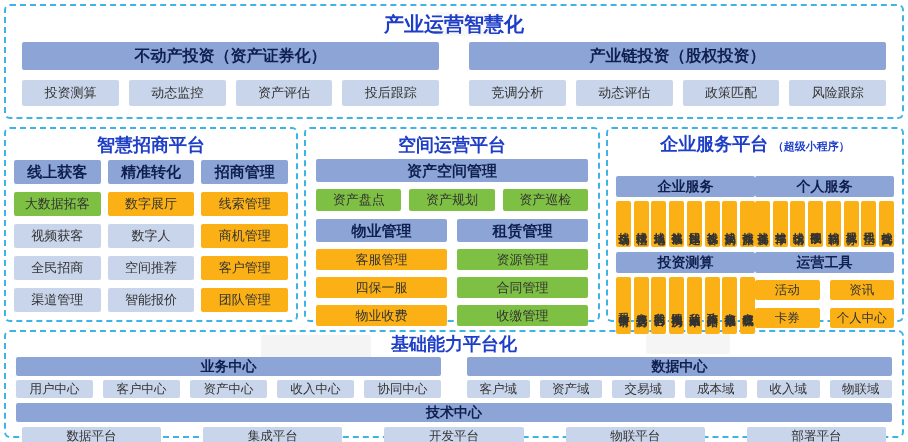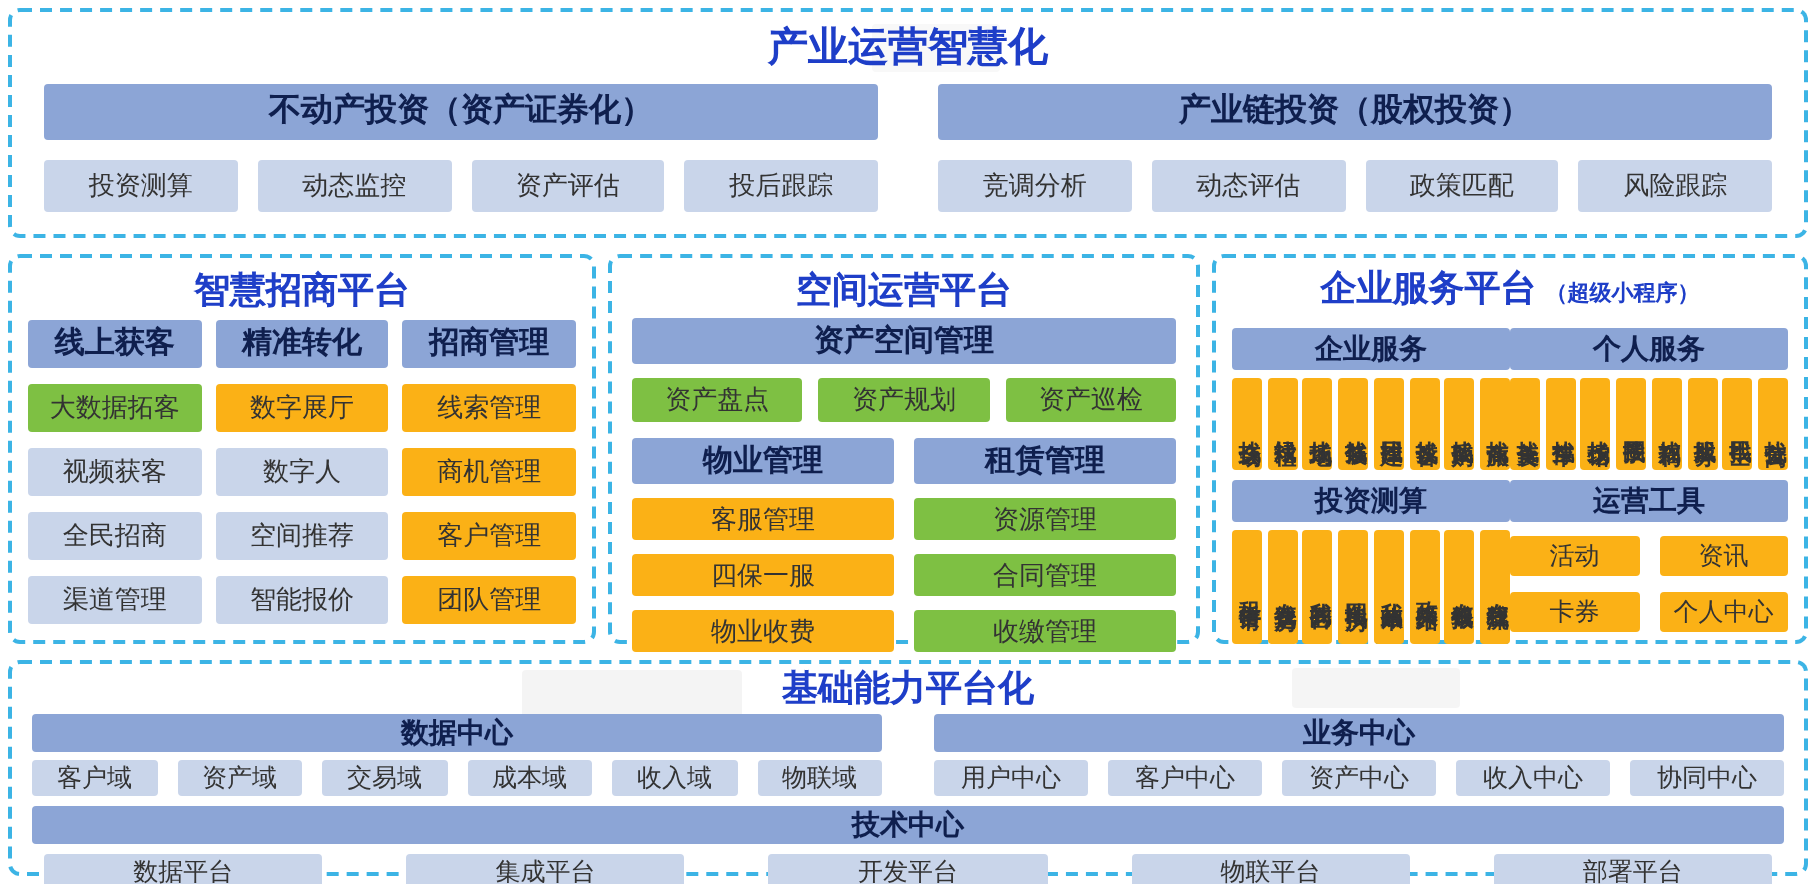--- a/index.html
+++ b/index.html
@@ -50,21 +50,21 @@
   .row3 { display: flex; gap: 8px; margin-top: 7px; }
   .row3 .chip { flex: 1; height: 22px; line-height: 22px; font-size: 13px; text-align: center; }
   .halves { display: flex; gap: 10px; margin-top: 8px; }
   .half { flex: 1; min-width: 0; }
   .half .bar { height: 23px; line-height: 23px; font-size: 15px; }
   .half .chip { height: 21px; line-height: 21px; font-size: 13px; margin-top: 7px; }
 
   #p3 .title-row { text-align: center; line-height: 24px; white-space: nowrap; }
   .title-main { font-size: 18px; font-weight: bold; color: #1E3EC8; }
   .title-suffix { font-size: 11px; font-weight: bold; color: #1E3EC8; }
-  .halves3 { display: flex; gap: 0; margin-top: 5px; }
+  .halves3 { display: flex; gap: 0; margin-top: 18px; }
   .half3 { flex: 1; min-width: 0; }
   .half3 .bar { height: 21px; line-height: 21px; font-size: 14px; }
   .half3 .bar.second { margin-top: 5px; }
   .vrow { display: flex; justify-content: space-between; margin-top: 4px; }
   .vchip {
     width: 15px; background: #FBB116; color: #333; font-weight: bold;
     font-size: 11px; writing-mode: vertical-rl; text-orientation: upright;
     display: flex; align-items: center; justify-content: center;
     border-radius: 2px; letter-spacing: 1px; overflow: hidden;
   }
@@ -216,40 +216,40 @@
     </div>
   </div>
 </section>
 
 <section class="panel" id="bottom">
   <div class="wm" style="left:255px; top:3px; width:110px; height:24px; opacity:.16;"></div>
   <div class="wm" style="left:640px; top:2px; width:84px; height:20px; opacity:.14;"></div>
   <div class="sec-title">基础能力平台化</div>
   <div class="centers">
     <div class="center">
+      <div class="bar">业务中心</div>
+      <div class="center-items">
+        <div class="chip">用户中心</div>
+        <div class="chip">客户中心</div>
+        <div class="chip">资产中心</div>
+        <div class="chip">收入中心</div>
+        <div class="chip">协同中心</div>
+      </div>
+    </div>
+    <div class="center">
       <div class="bar">数据中心</div>
       <div class="center-items">
         <div class="chip">客户域</div>
         <div class="chip">资产域</div>
         <div class="chip">交易域</div>
         <div class="chip">成本域</div>
         <div class="chip">收入域</div>
         <div class="chip">物联域</div>
       </div>
     </div>
-    <div class="center">
-      <div class="bar">业务中心</div>
-      <div class="center-items">
-        <div class="chip">用户中心</div>
-        <div class="chip">客户中心</div>
-        <div class="chip">资产中心</div>
-        <div class="chip">收入中心</div>
-        <div class="chip">协同中心</div>
-      </div>
-    </div>
   </div>
   <div class="bar tech">技术中心</div>
   <div class="tech-items">
     <div class="chip">数据平台</div>
     <div class="chip">集成平台</div>
     <div class="chip">开发平台</div>
     <div class="chip">物联平台</div>
     <div class="chip">部署平台</div>
   </div>
 </section>

